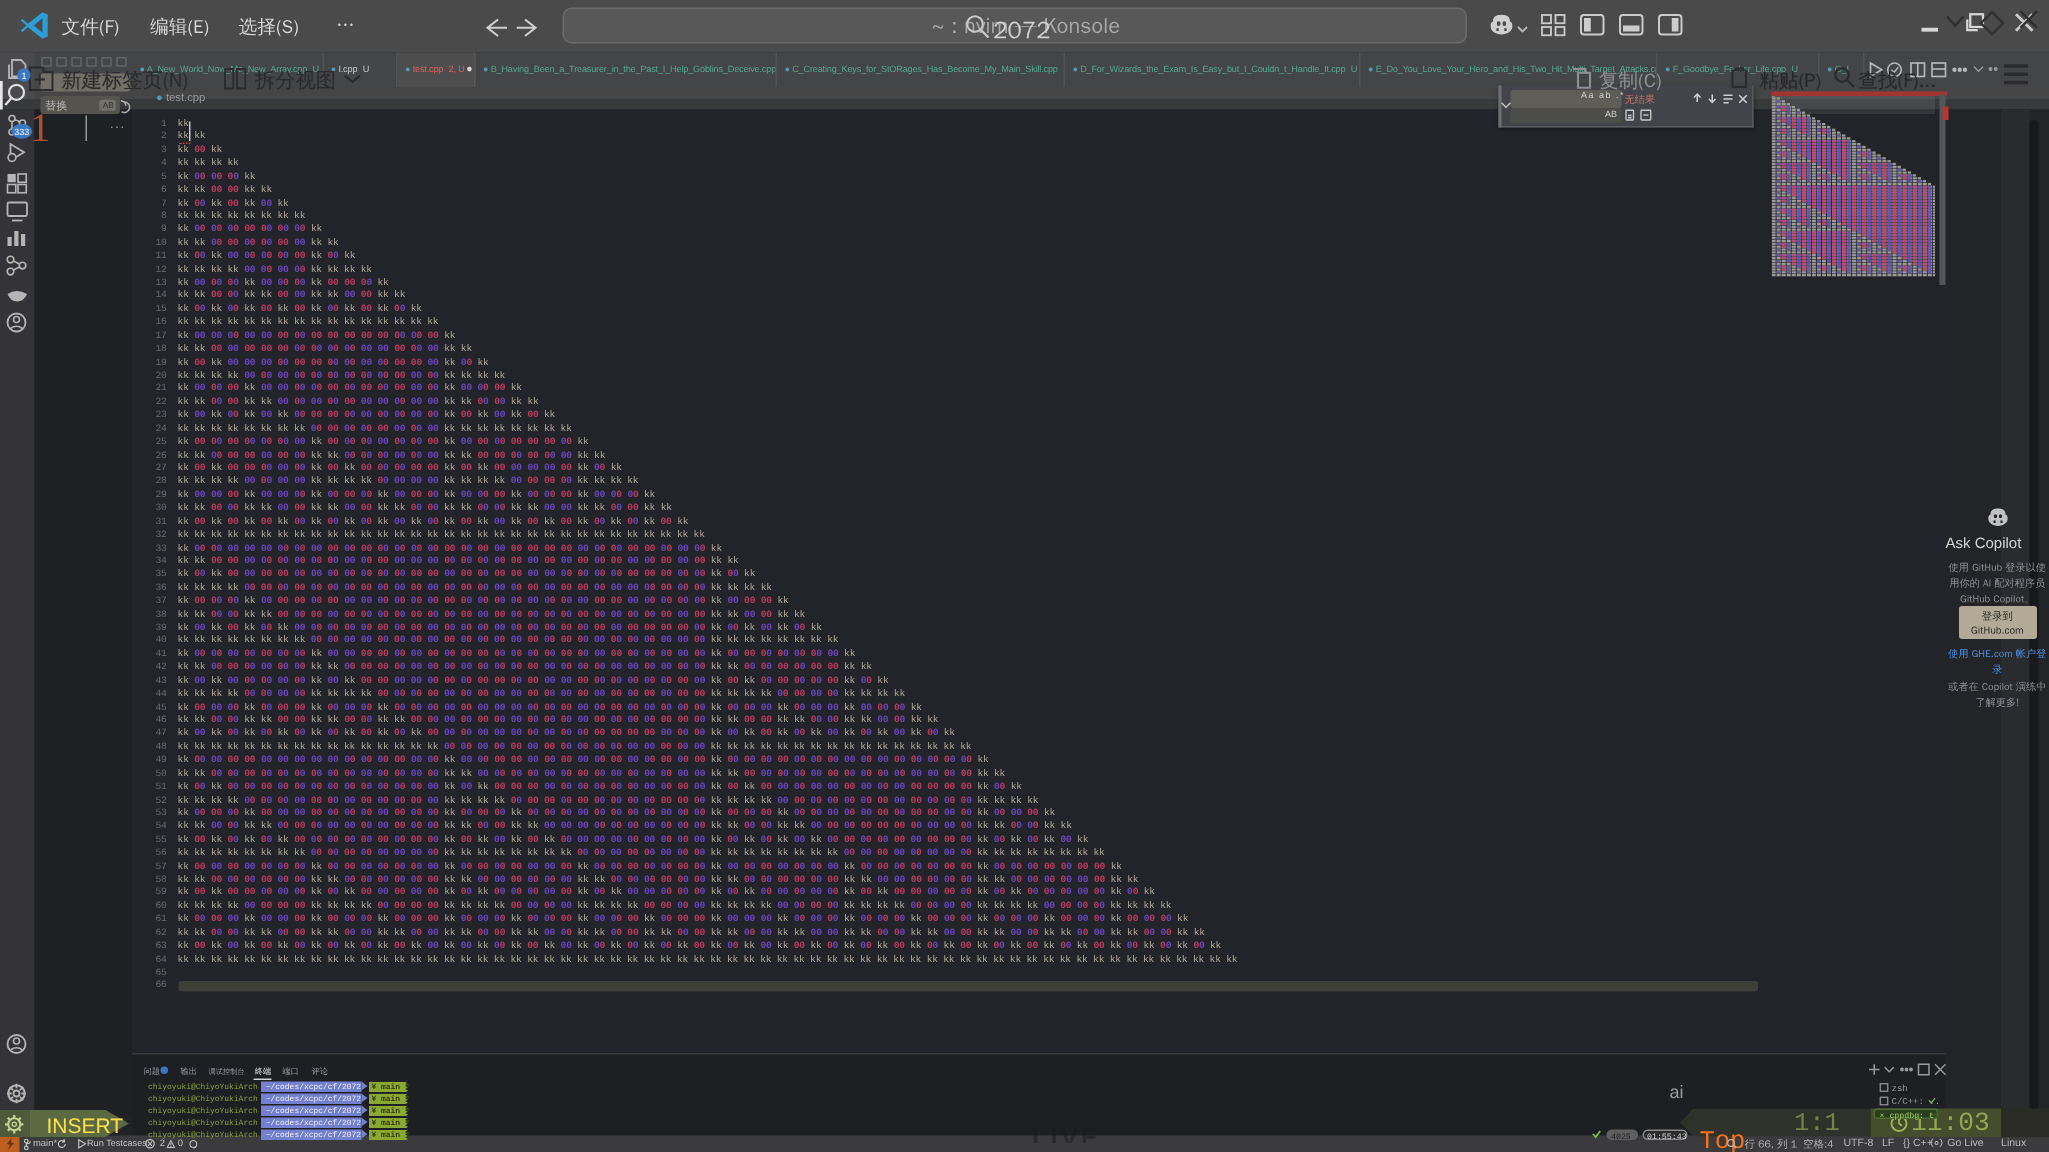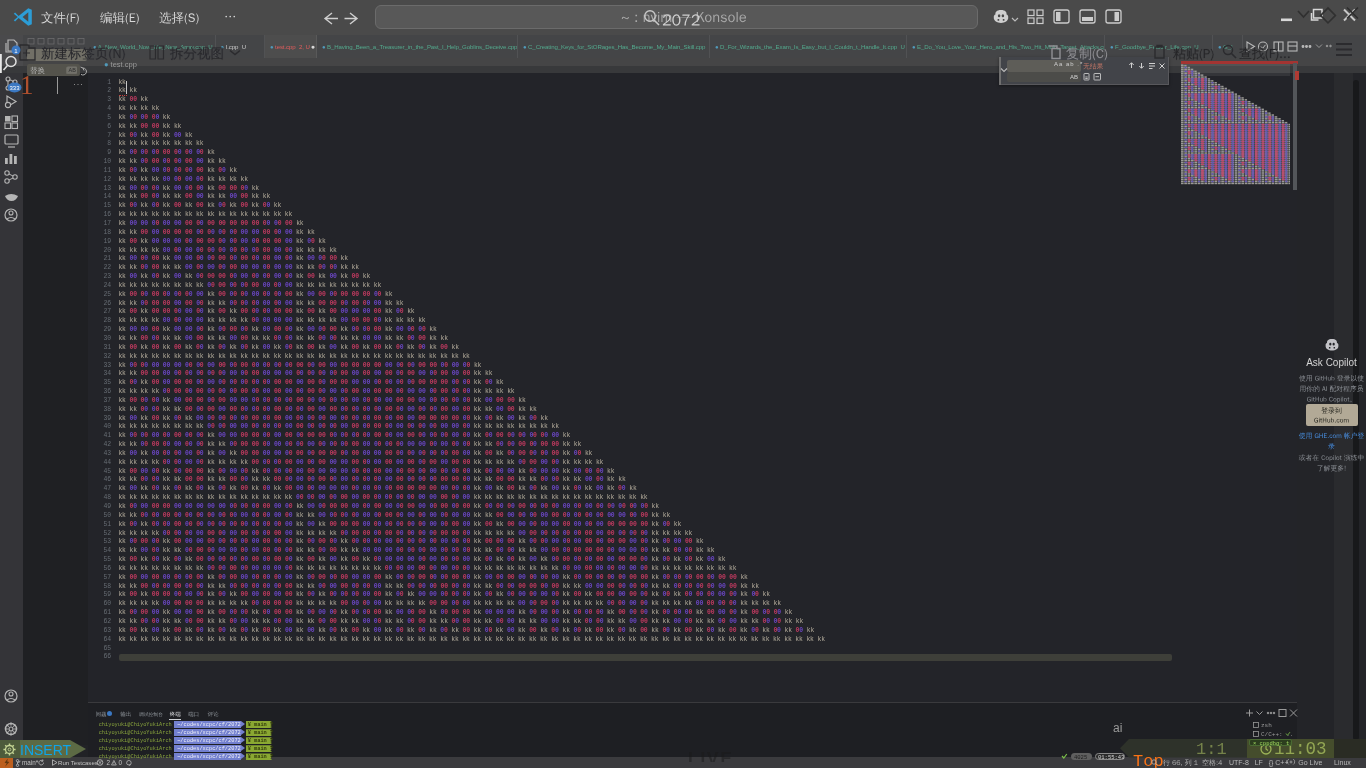--- a/index.html
+++ b/index.html
@@ -470,21 +470,21 @@
     <rect x="104.16" y="117.80" width="2.24" height="1.5" fill="url(#mc)"></rect>
     <rect x="0" y="119.70" width="109.00" height="1.5" fill="url(#mg)"></rect>
 
 </svg>
 <div style="left:1180.5px;top:60.5px;width:117.5px;height:3.2px;background:#a33432;"></div>
 <div style="left:1292.5px;top:63px;width:4.5px;height:127px;background:#53565a;"></div>
 <div style="left:1294.5px;top:70.5px;width:4px;height:9px;background:#b03a33;"></div>
 <svg style="position:absolute;left:1324px;top:338px" width="16" height="14" viewBox="0 0 20 17">
 <path fill="#c2c2c6" d="M10 1 C5 1 3.5 3.5 3.8 6 C2.5 6.4 2 7.4 2 8.5 L2 10 C2 12.8 5.5 15.5 10 15.5 C14.5 15.5 18 12.8 18 10 L18 8.5 C18 7.4 17.5 6.4 16.2 6 C16.5 3.5 15 1 10 1 Z M6.5 7.5 A1.4 1.7 0 0 1 9.3 7.5 A1.4 1.7 0 0 1 6.5 7.5 Z M10.7 7.5 A1.4 1.7 0 0 1 13.5 7.5 A1.4 1.7 0 0 1 10.7 7.5 Z M6.2 11 L8 11 L8 13 L6.2 13 Z M12 11 L13.8 11 L13.8 13 L12 13 Z"></path>
   </svg>
-<div style="left:1297px;top:357px;width:69px;height:13px;text-align:center;color:#d4d4d4;font:10px 'Liberation Sans',sans-serif">Ask Copilot</div>
+<div style="left:1297px;top:357px;width:69px;height:13px;text-align:left;color:#d4d4d4;font:10px 'Liberation Sans',sans-serif">Ask Copilot</div>
 <div style="left:1305.5px;top:404px;width:52px;height:22px;background:#b2a996;border-radius:2px"></div>
 <div style="left:107.3px;top:711.3px;width:5px;height:5px;background:#3b78c2;border-radius:50%"></div>
 <div style="left:168.7px;top:718.5px;width:12.7px;height:1.2px;background:#cfd2d6;"></div>
 <div style="left:1261px;top:721.5px;width:40px;height:10px;color:#9a9a9a;font:6px 'Liberation Mono',monospace">zsh</div>
 <div style="left:1261px;top:730.5px;width:40px;height:10px;color:#9a9a9a;font:6px 'Liberation Mono',monospace">C/C++: ..</div>
 <div style="left:173.5px;top:721.1px;width:67.5px;height:7px;background:#7380cf;"></div>
 <div style="position:absolute;left:241px;top:721.1px;width:0;height:0;border-top:3.5px solid transparent;border-bottom:3.5px solid transparent;border-left:4.5px solid #7380cf"></div>
 <div style="position:absolute;left:245.5px;top:721.1px;width:26.5px;height:7.0px;background:#8aa832;clip-path:polygon(0 0,100% 0,93% 14%,100% 28%,93% 42%,100% 56%,93% 70%,100% 84%,93% 100%,0 100%)"></div>
 <div style="left:98.7px;top:721.9px;width:200px;height:6px;font:5.3px 'Liberation Mono',monospace;color:#87a23c"><span>chiyoyuki@ChiyoYukiArch</span><span style="color:#eff0f8;position:absolute;left:78.5px">~/codes/xcpc/cf/2072</span><span style="color:#333c0a;position:absolute;left:149px;font-weight:bold">¥ main ?</span></div>
 <div style="left:173.5px;top:729.2px;width:67.5px;height:7px;background:#7380cf;"></div>
@@ -498,21 +498,21 @@
 <div style="left:173.5px;top:745.3px;width:67.5px;height:7px;background:#7380cf;"></div>
 <div style="position:absolute;left:241px;top:745.3px;width:0;height:0;border-top:3.5px solid transparent;border-bottom:3.5px solid transparent;border-left:4.5px solid #7380cf"></div>
 <div style="position:absolute;left:245.5px;top:745.3px;width:26.5px;height:7.0px;background:#8aa832;clip-path:polygon(0 0,100% 0,93% 14%,100% 28%,93% 42%,100% 56%,93% 70%,100% 84%,93% 100%,0 100%)"></div>
 <div style="left:98.7px;top:746.1px;width:200px;height:6px;font:5.3px 'Liberation Mono',monospace;color:#87a23c"><span>chiyoyuki@ChiyoYukiArch</span><span style="color:#eff0f8;position:absolute;left:78.5px">~/codes/xcpc/cf/2072</span><span style="color:#333c0a;position:absolute;left:149px;font-weight:bold">¥ main ?</span></div>
 <div style="left:173.5px;top:753.4px;width:67.5px;height:7px;background:#7380cf;"></div>
 <div style="position:absolute;left:241px;top:753.4px;width:0;height:0;border-top:3.5px solid transparent;border-bottom:3.5px solid transparent;border-left:4.5px solid #7380cf"></div>
 <div style="position:absolute;left:245.5px;top:753.4px;width:26.5px;height:7.0px;background:#8aa832;clip-path:polygon(0 0,100% 0,93% 14%,100% 28%,93% 42%,100% 56%,93% 70%,100% 84%,93% 100%,0 100%)"></div>
 <div style="left:98.7px;top:754.2px;width:200px;height:6px;font:5.3px 'Liberation Mono',monospace;color:#87a23c"><span>chiyoyuki@ChiyoYukiArch</span><span style="color:#eff0f8;position:absolute;left:78.5px">~/codes/xcpc/cf/2072</span><span style="color:#333c0a;position:absolute;left:149px;font-weight:bold">¥ main ?</span></div>
 <div style="position:absolute;left:0;top:739.9px;width:86px;height:18.2px;background:#5c6a44;clip-path:polygon(0 0,70px 0,86px 50%,70px 100%,0 100%);z-index:5"></div>
 <div style="position:absolute;left:0;top:739.9px;width:19.5px;height:18.2px;background:#4d5b3b;z-index:5"></div>
-<div style="left:20px;top:741.8px;width:60px;height:17px;color:#0ea5e9;font:14px 'Liberation Sans',sans-serif;z-index:6">INSERT</div>
+<div style="left:31px;top:741.8px;width:60px;height:17px;color:#fde047;font:14px 'Liberation Sans',sans-serif;z-index:6">INSERT</div>
 <svg style="position:absolute;left:3px;top:743px;z-index:6" width="13" height="13" viewBox="0 0 13 13">
 <circle cx="6.5" cy="6.5" r="4" fill="none" stroke="#c4d494" stroke-width="1.3"></circle>
 <circle cx="6.5" cy="6.5" r="1.4" fill="none" stroke="#c4d494" stroke-width="0.9"></circle>
 <g stroke="#c4d494" stroke-width="1.5">
       <path d="M6.5 0.4 l0 2.2 M6.5 10.4 l0 2.2 M0.4 6.5 l2.2 0 M10.4 6.5 l2.2 0 M2.2 2.2 l1.6 1.6 M9.2 9.2 l1.6 1.6 M10.8 2.2 l-1.6 1.6 M3.8 9.2 l-1.6 1.6"></path>
     </g>
   </svg>
 <div style="position:absolute;left:1120px;top:739px;width:127px;height:18.5px;background:#2e322a;clip-path:polygon(9px 0,100% 0,100% 100%,9px 100%,0 50%);z-index:5"></div>
 <div style="left:1247px;top:739px;width:87px;height:18.5px;background:#454d2c;z-index:5"></div>
 <div style="left:1334px;top:739px;width:32px;height:18.5px;background:#2a2c24;z-index:5"></div>

